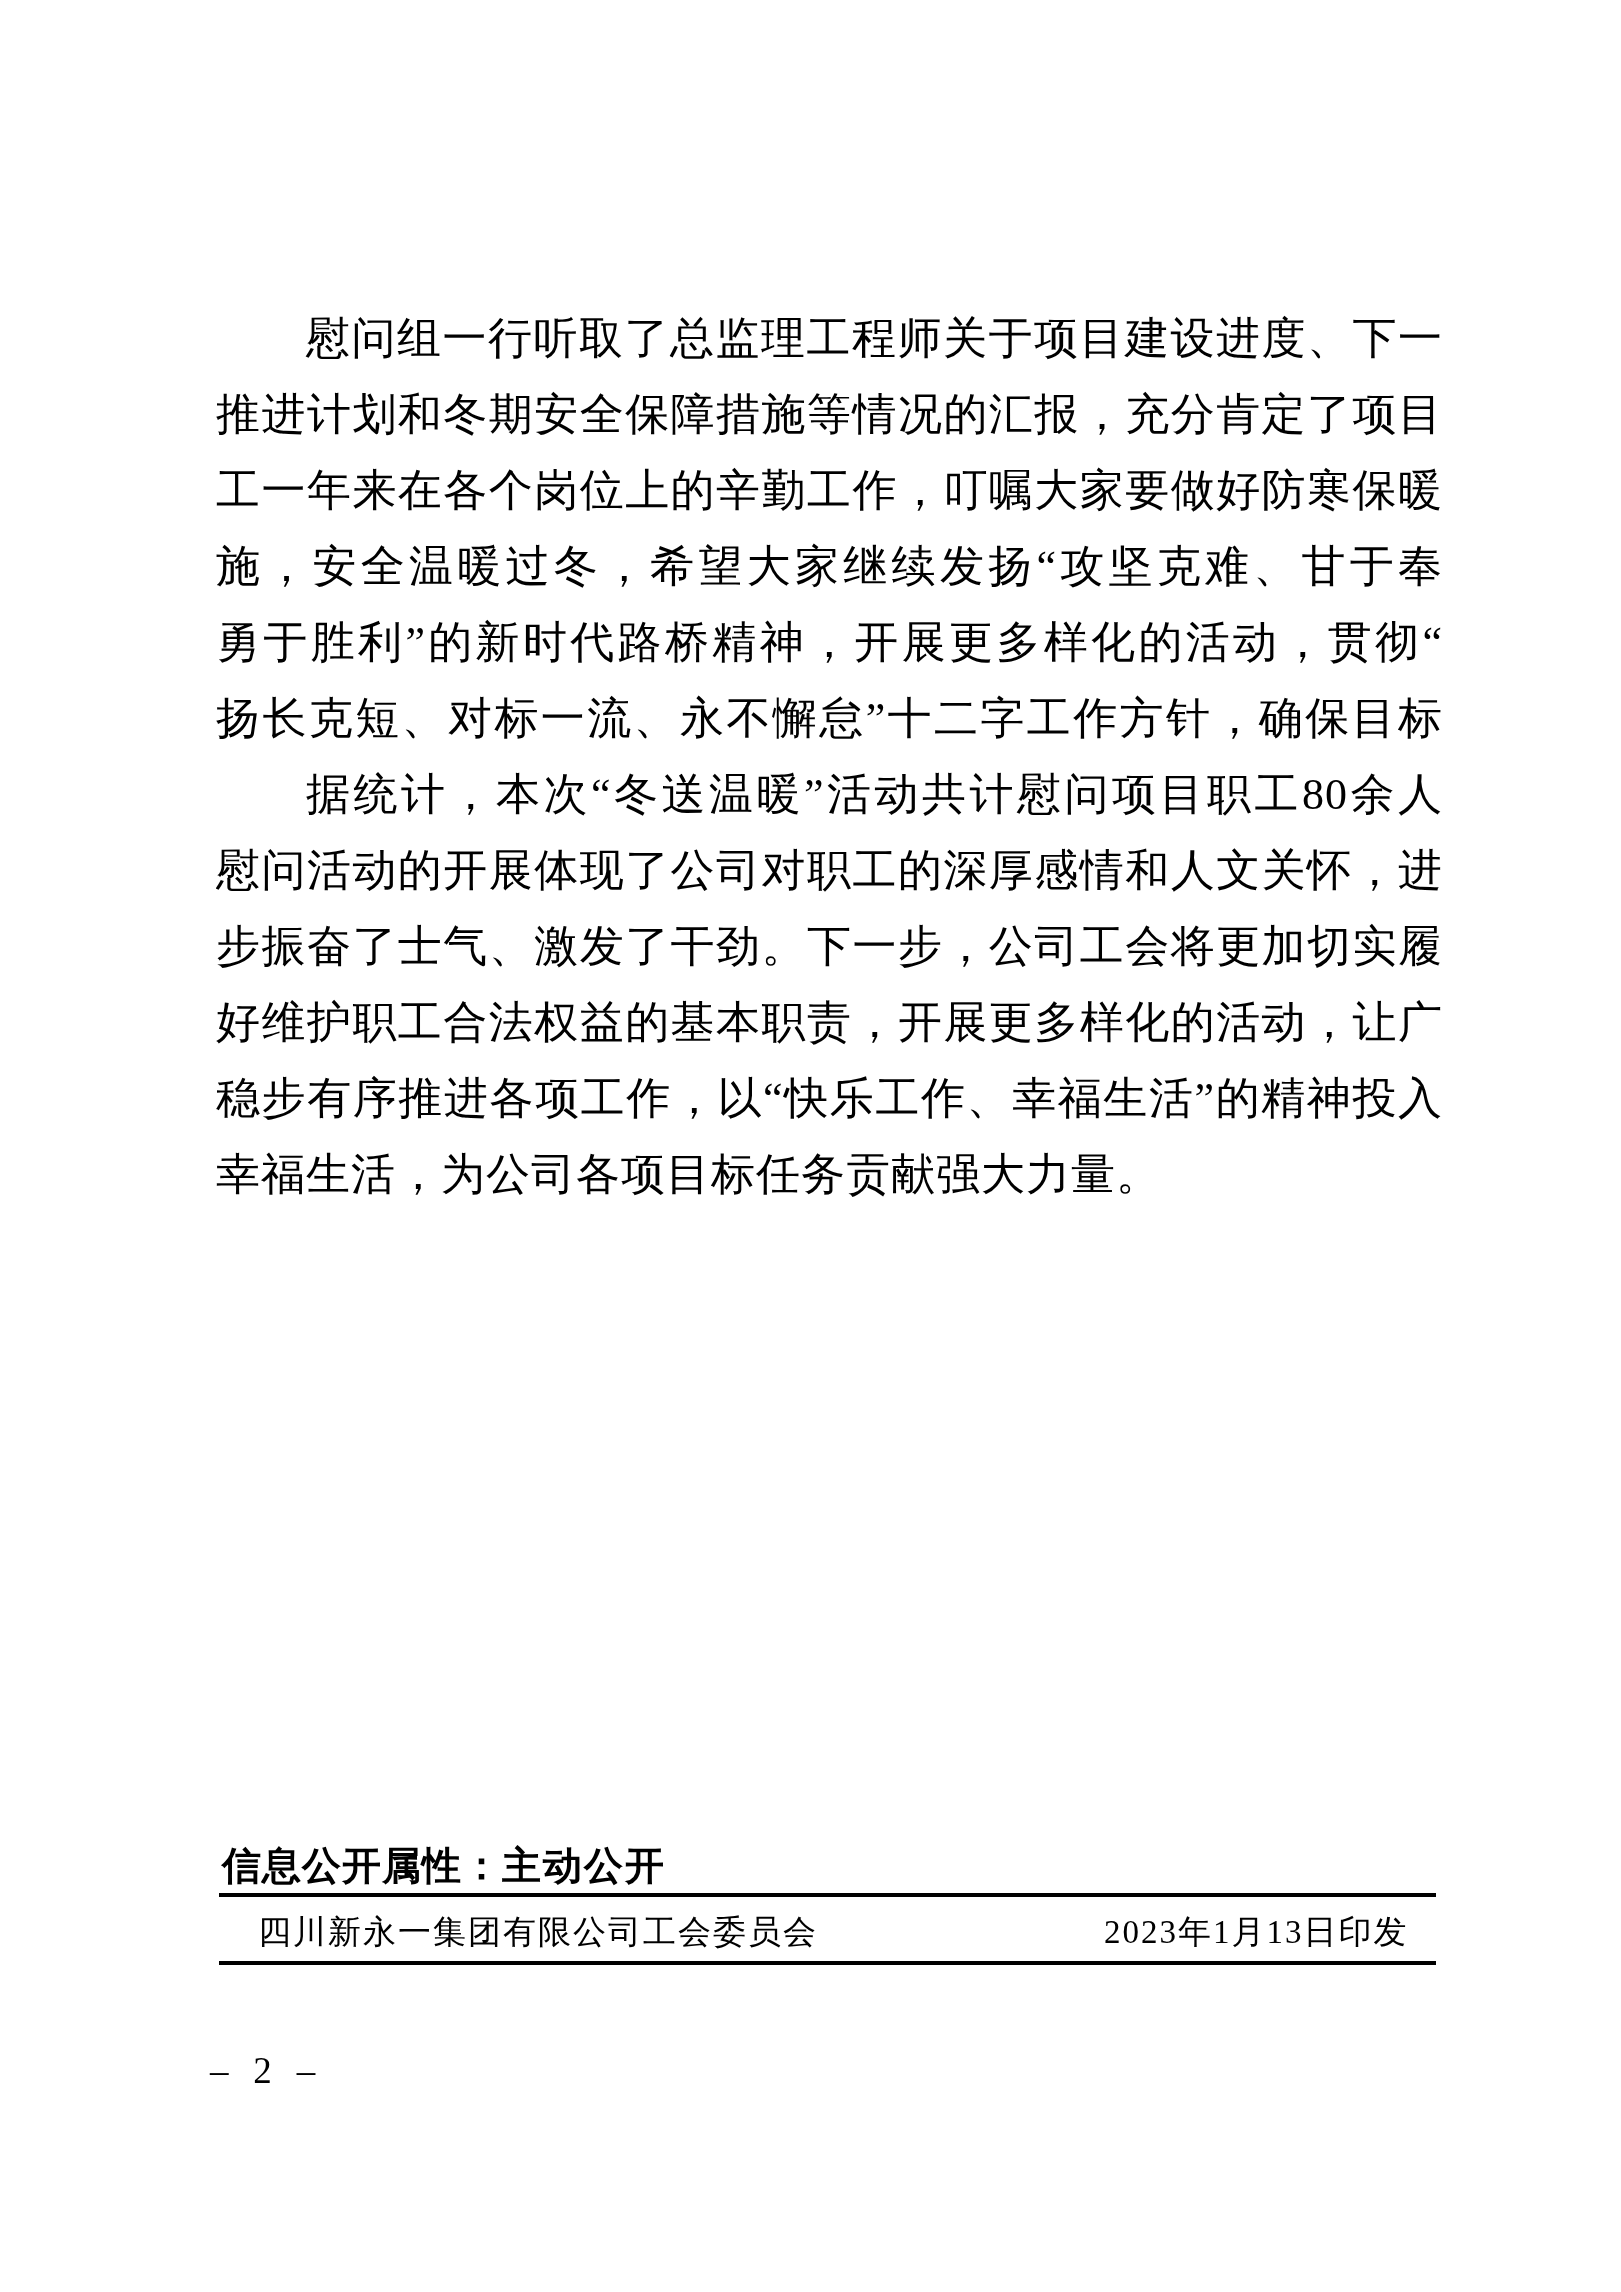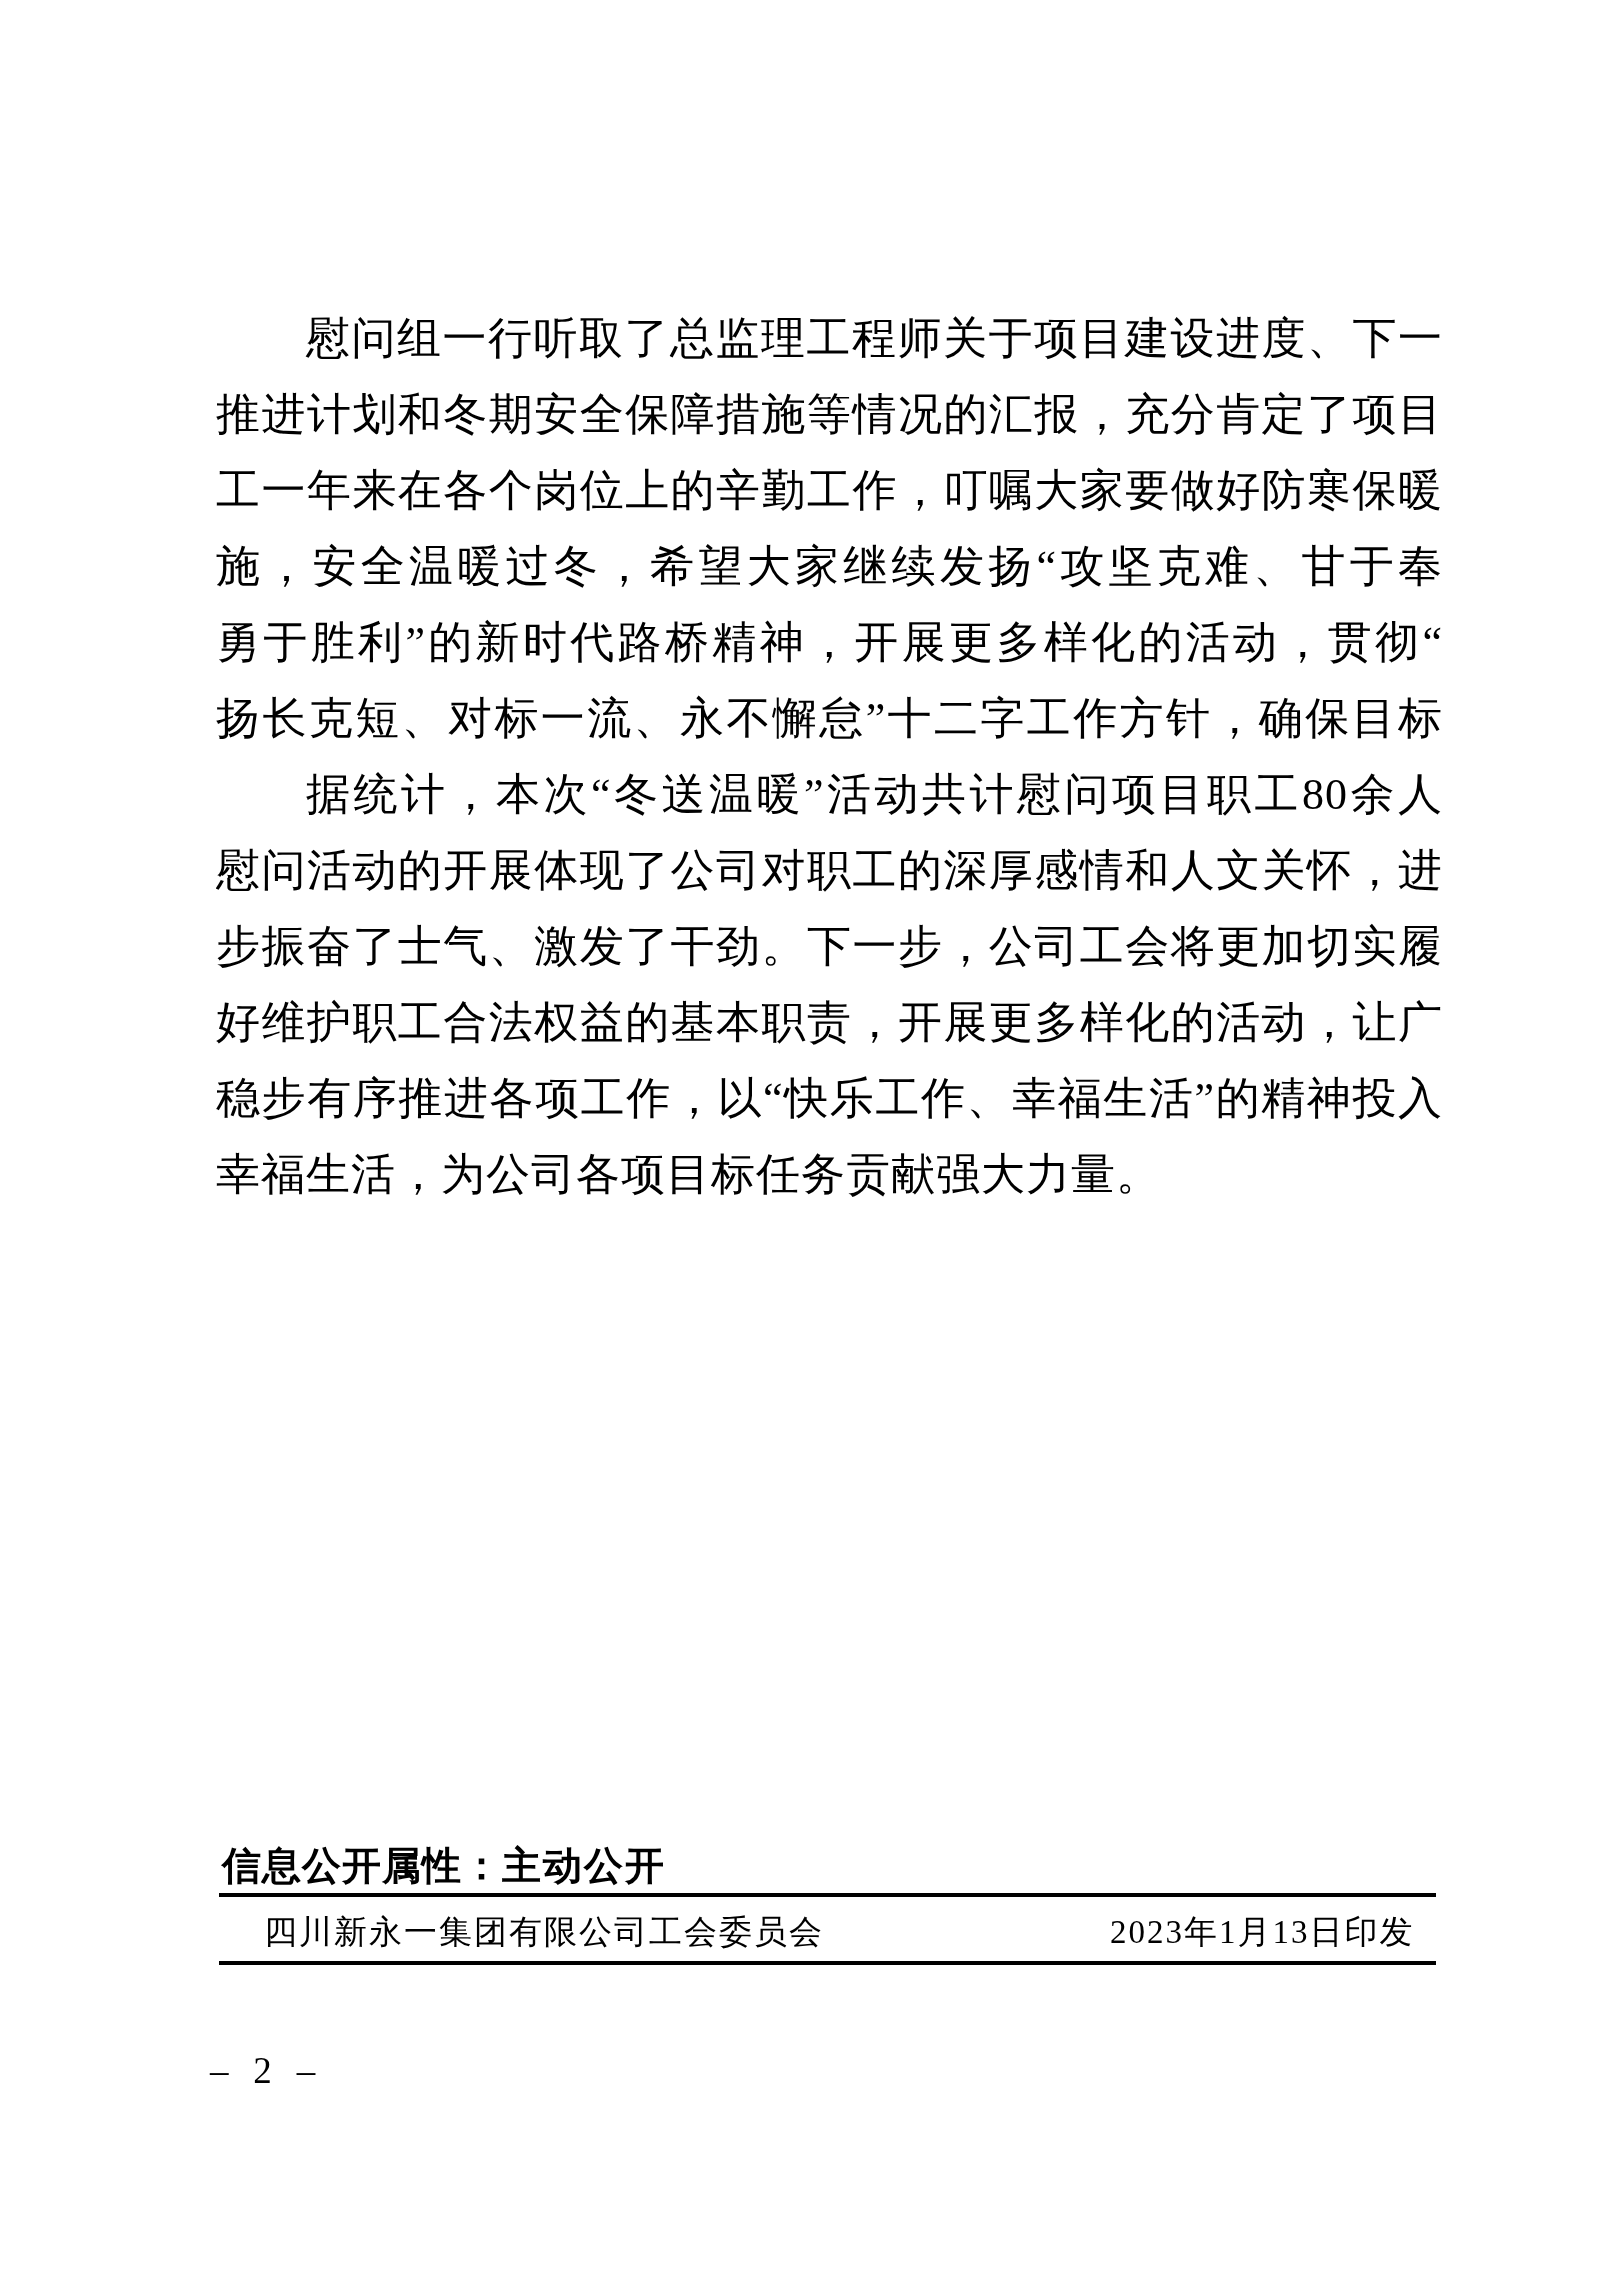--- a/index.html
+++ b/index.html
@@ -65,21 +65,21 @@
     position: absolute;
     left: 219px;
     width: 1217px;
     height: 3.9px;
     background: #000000;
   }
   .rule-top    { top: 1893px; }
   .rule-bottom { top: 1961px; }
   .issuer-row {
     position: absolute;
-    left: 225px;
+    left: 219px;
     top: 1908px;
     width: 1217px;
     box-sizing: border-box;
     padding: 0 27.4px 0 39px;
     display: flex;
     justify-content: space-between;
     align-items: center;
     font-size: 33px;
     letter-spacing: 2px;
     line-height: 49px;

